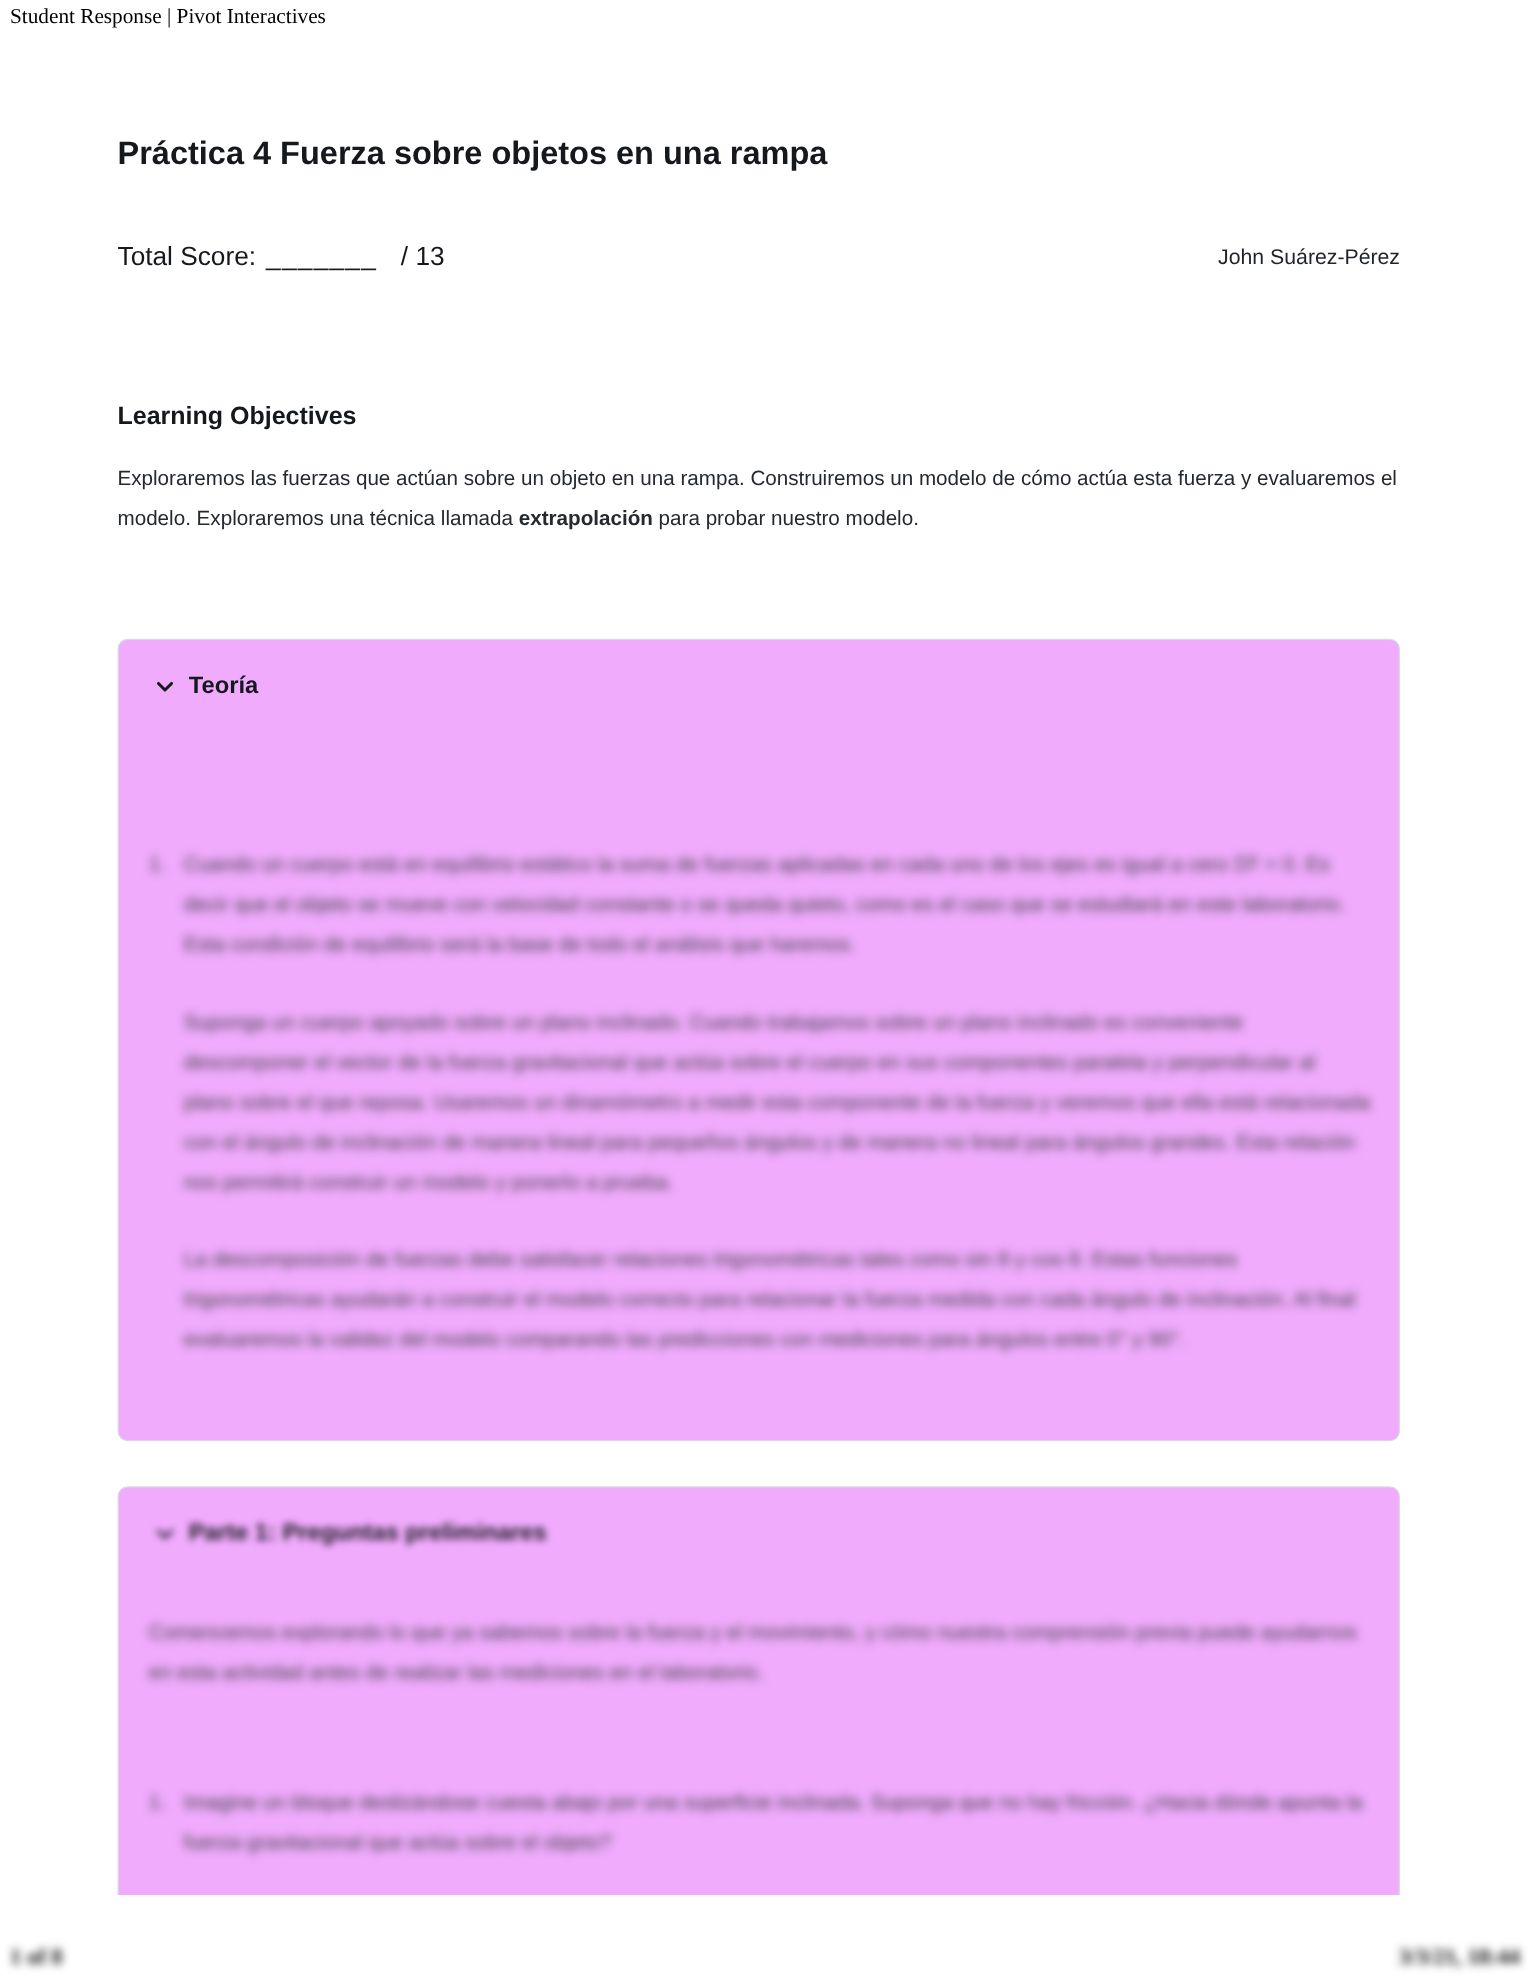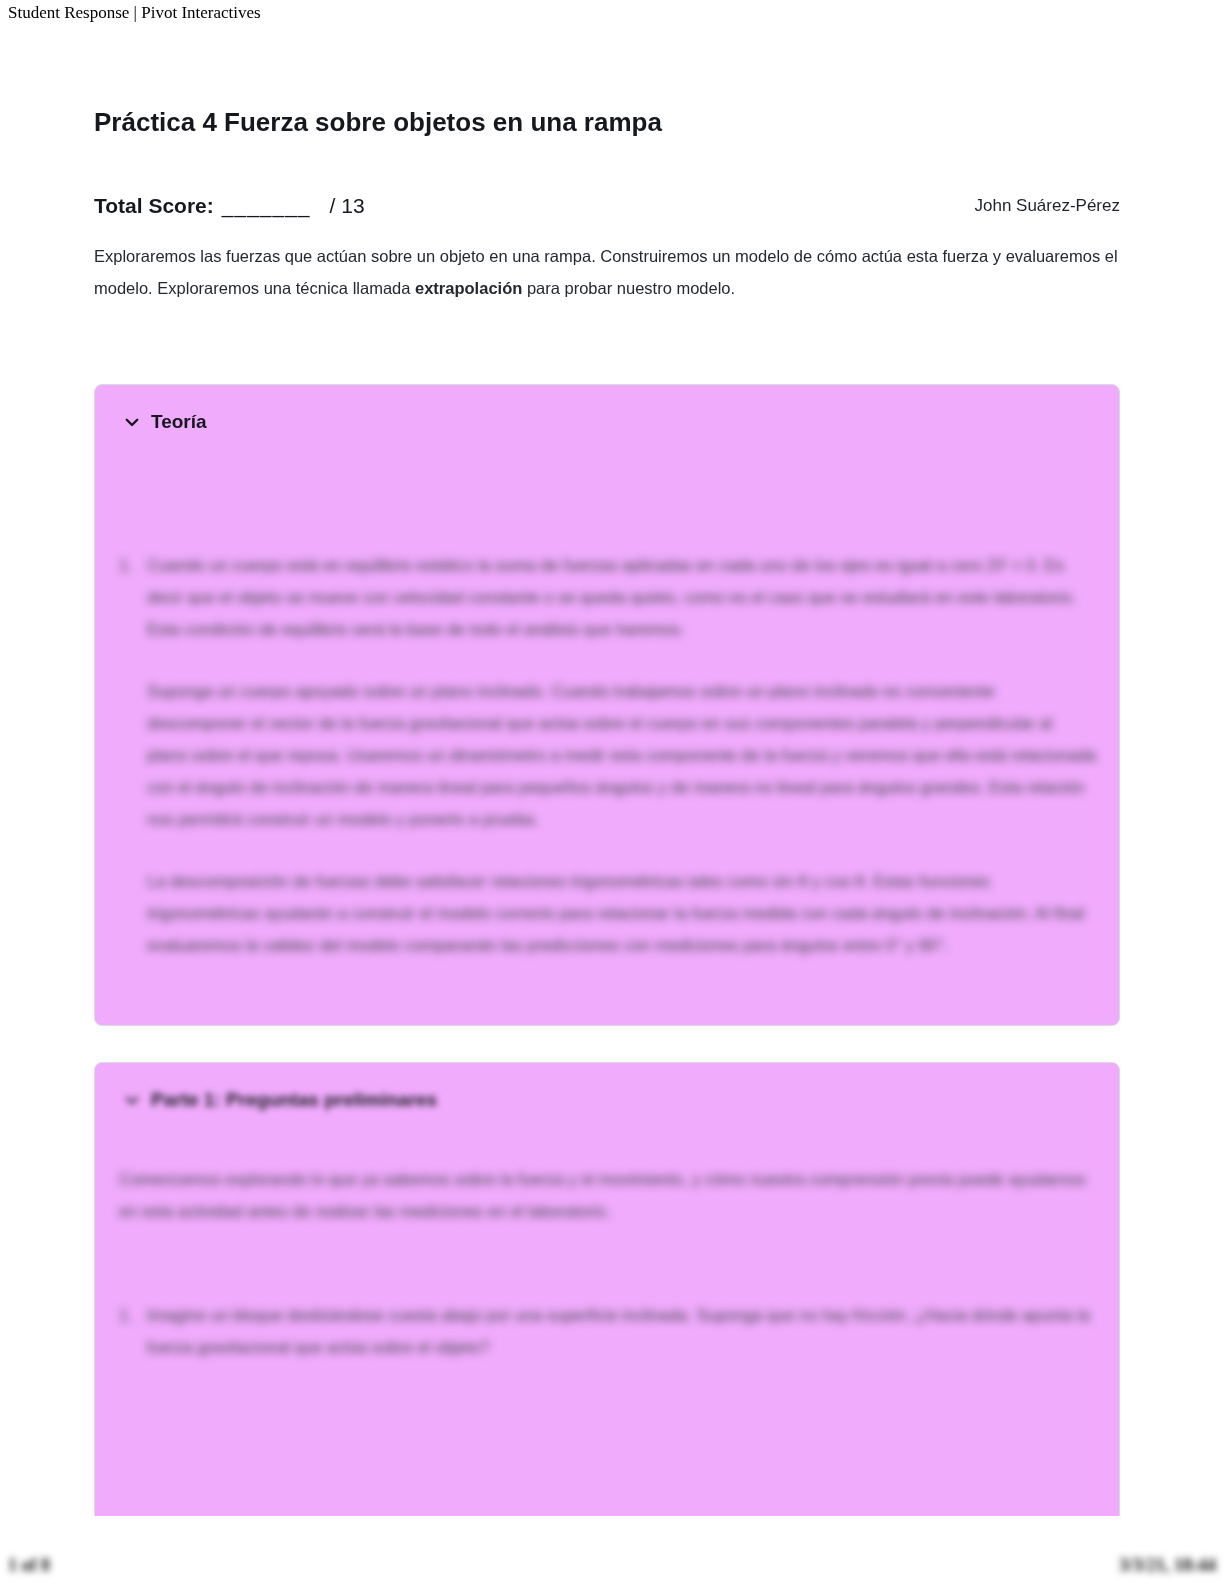--- a/index.html
+++ b/index.html
@@ -40,21 +40,21 @@
   .page-title {
     margin-top:106px;
     font-size:26px; line-height:32px; font-weight:bold; color:#15181d;
   }
 
   .score-row {
     margin-top:56px;
     display:flex; justify-content:space-between; align-items:flex-start;
   }
   .score { font-size:21px; color:#15181d; }
-  .score-label { font-weight:bold; }
+  .score-label { font-weight:normal; }
   .score-blank { font-weight:normal; margin-left:8px; letter-spacing:1px; }
   .score-suffix { font-weight:normal; margin-left:19px; }
   .student-name { font-size:17px; color:#1f2328; margin-top:2px; }
 
   .lo-heading {
     margin-top:104px;
     font-size:20px; font-weight:bold; color:#15181d;
   }
   .lo-body {
     margin-top:22px;
@@ -107,20 +107,21 @@
 
     <h1 class="page-title">Práctica 4 Fuerza sobre objetos en una rampa</h1>
 
     <div class="score-row">
       <div class="score">
         <span class="score-label">Total Score:</span><span class="score-blank">_______</span><span class="score-suffix">/ 13</span>
       </div>
       <span class="student-name">John Suárez-Pérez</span>
     </div>
 
+    <h2 class="lo-heading">Learning Objectives</h2>
 
     <p class="lo-body"><span>Exploraremos las fuerzas que actúan sobre un objeto en una rampa. Construiremos un modelo de cómo actúa esta fuerza y evaluaremos el modelo. Exploraremos una técnica llamada </span><strong>extrapolación</strong><span> para probar nuestro modelo.</span></p>
 
     <section class="card card-teoria">
       <div class="card-header">
         <svg class="chevron" viewBox="0 0 24 24" fill="none" stroke="currentColor" stroke-width="3.2" stroke-linecap="round" stroke-linejoin="round">
             <polyline points="5 9 12 16 19 9"></polyline>
           </svg>
         <span>Teoría</span>
       </div>

